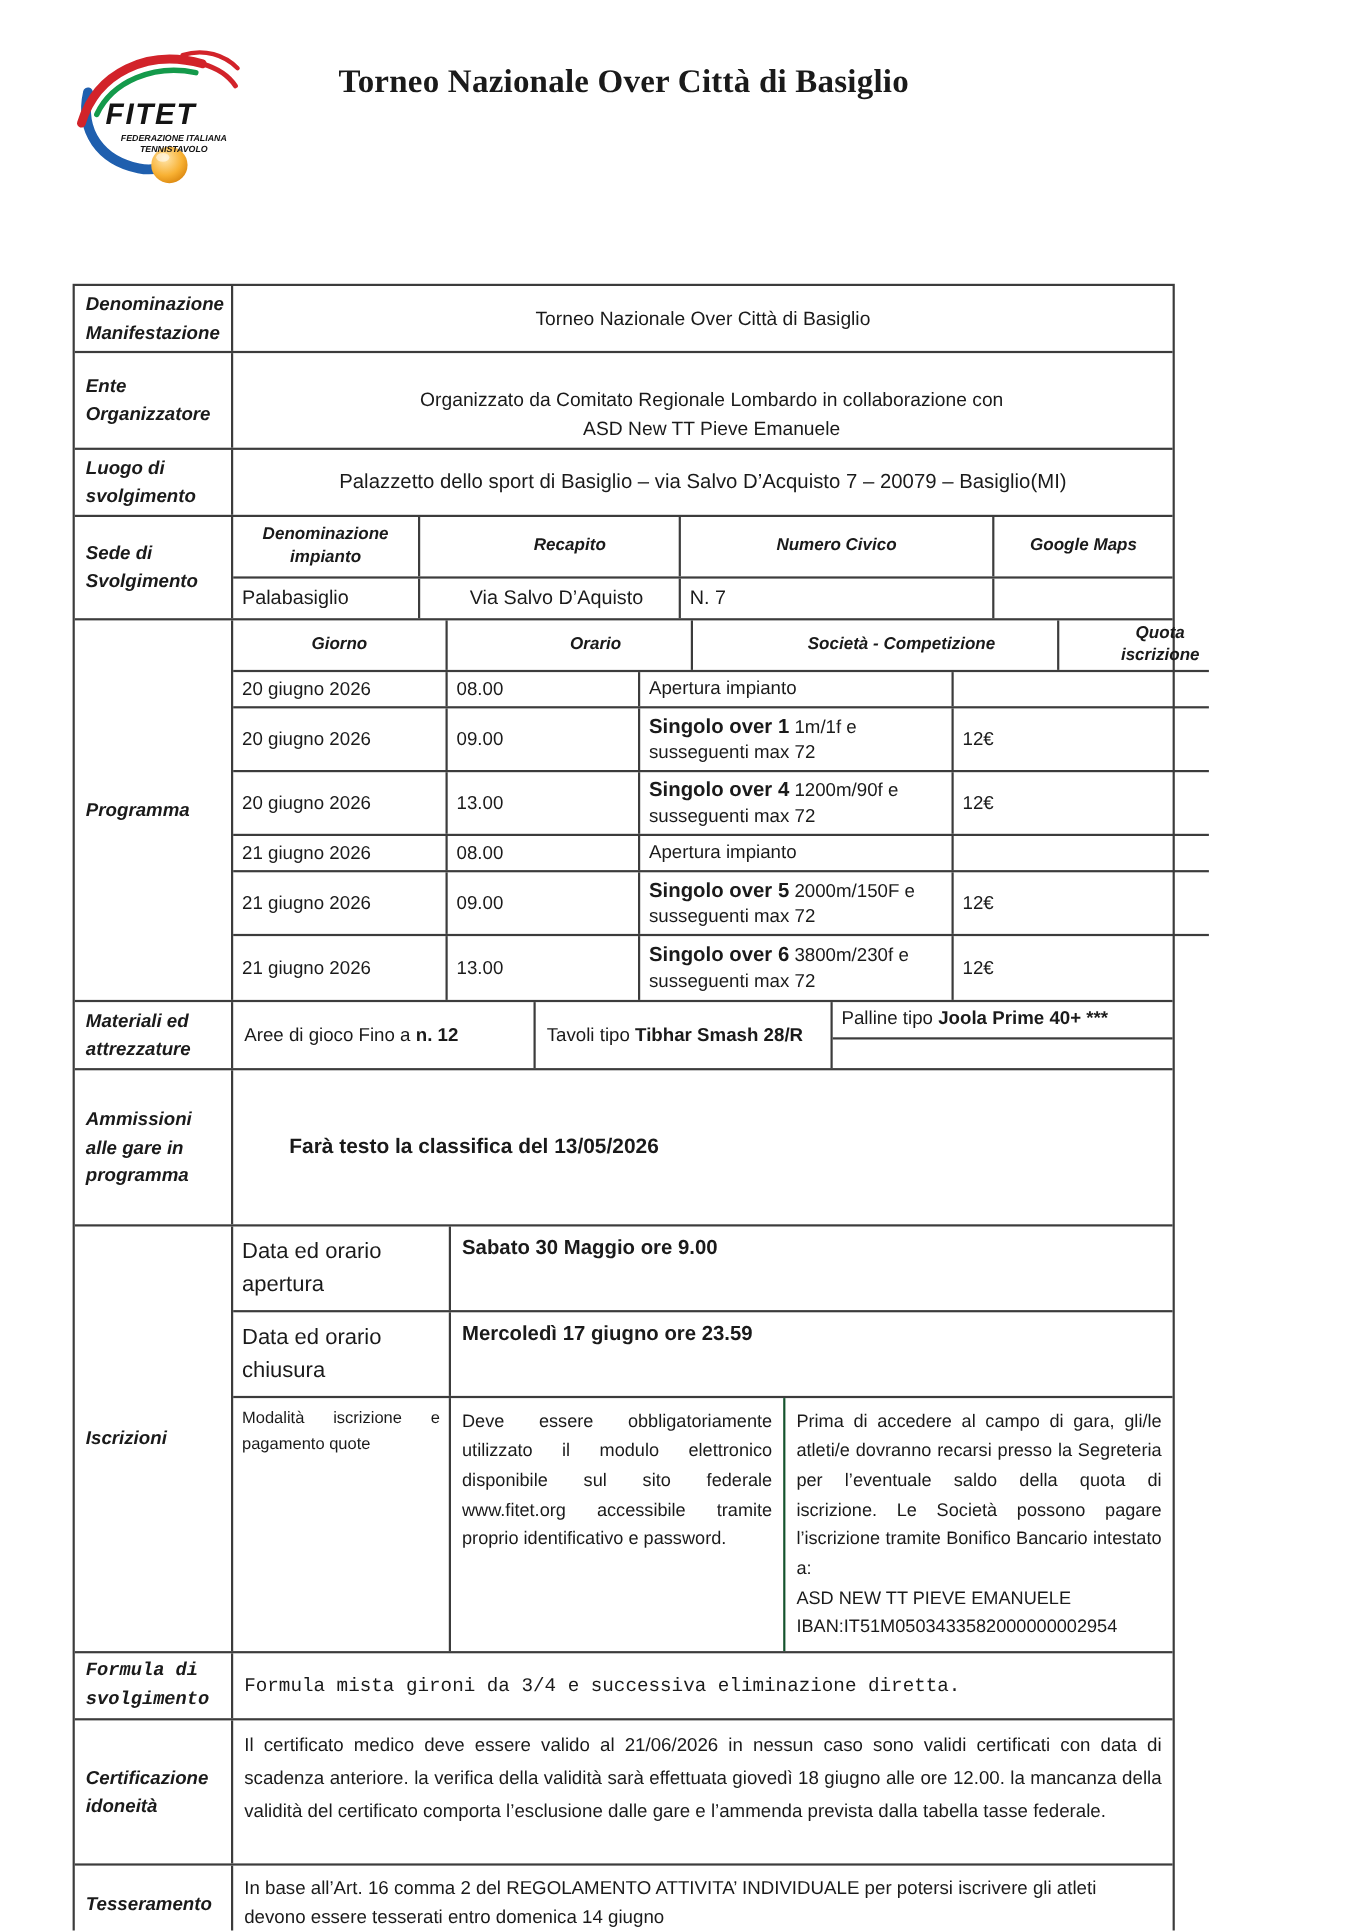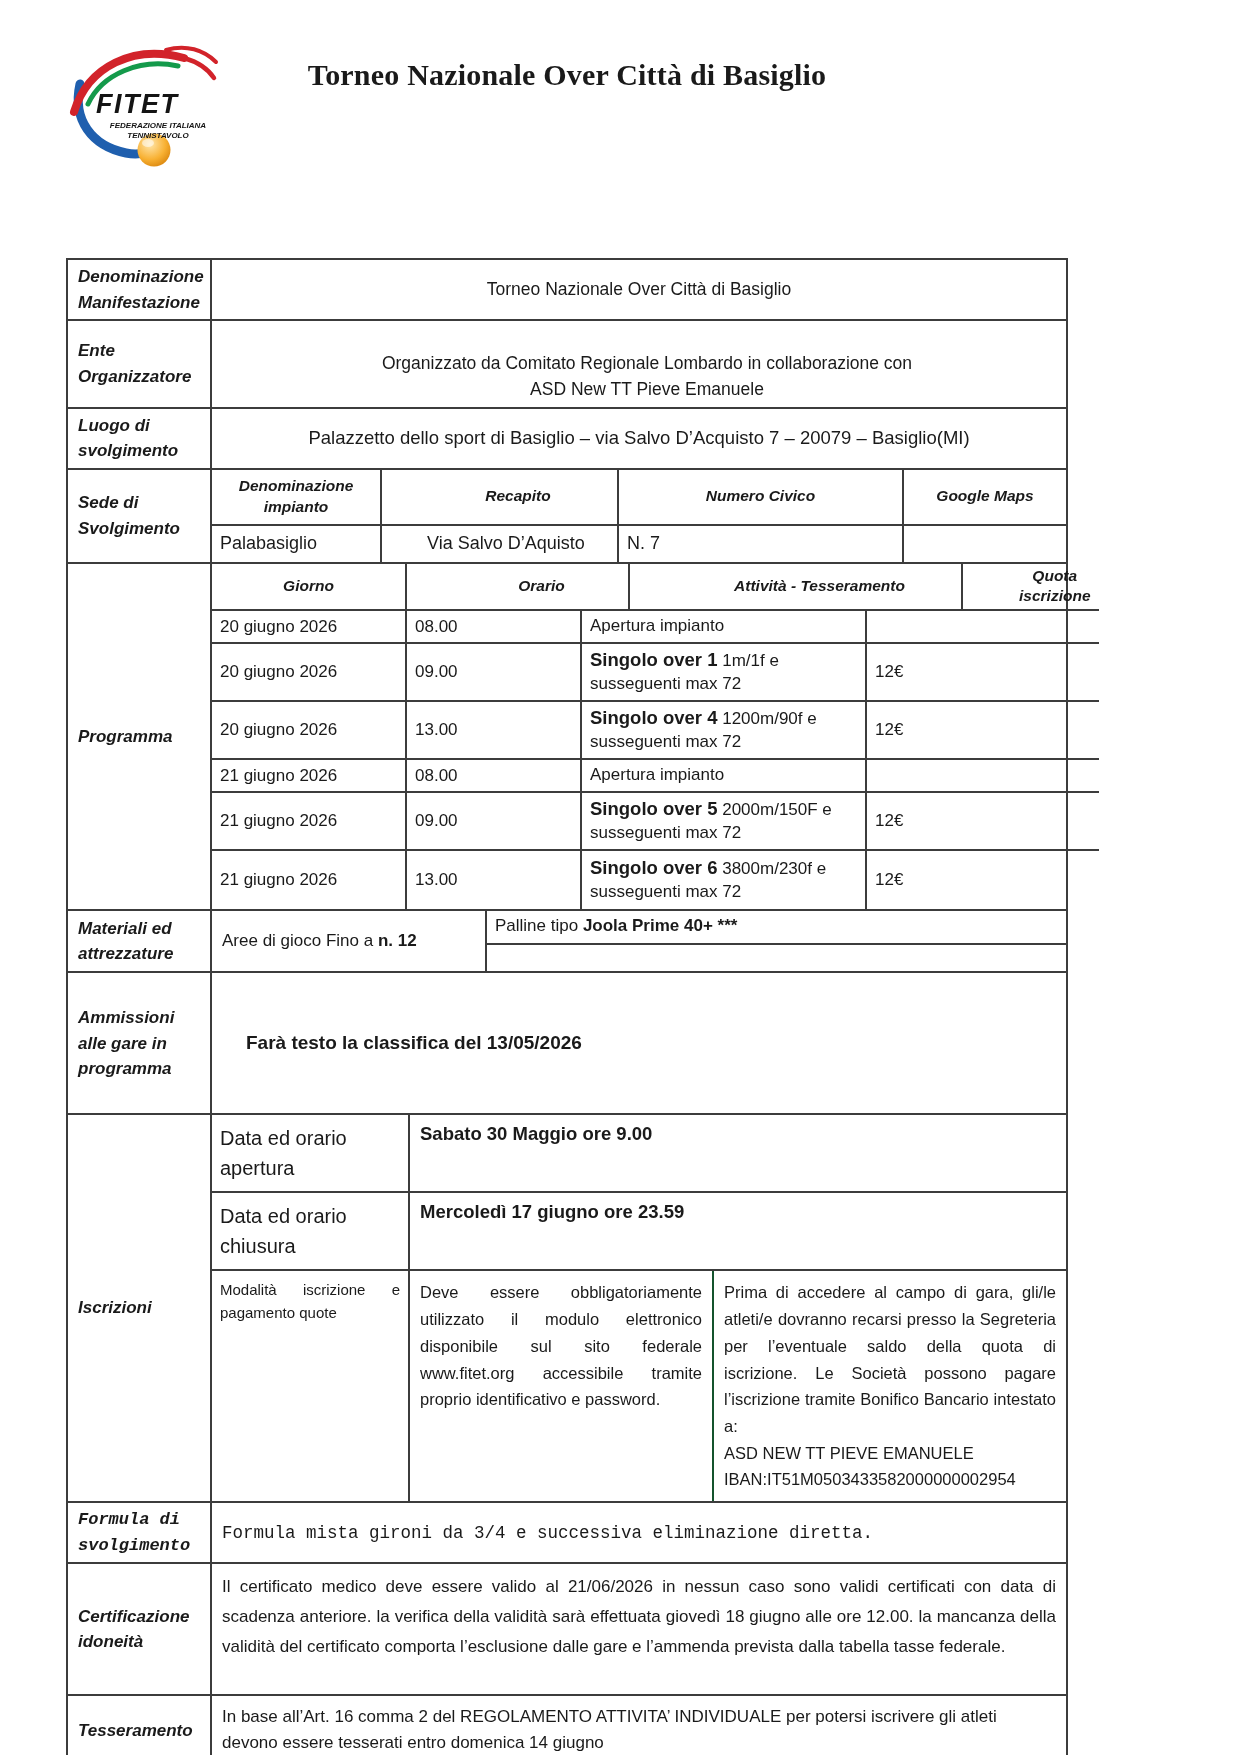--- a/index.html
+++ b/index.html
@@ -45,21 +45,21 @@
   
   .h-denom { min-height:56px; }
   .h-ente  { min-height:64px;gap:16px; }
   .h-luogo { min-height:55px; }
   .sede-head { min-height:56px; }
   .sede-data { min-height:36px; }
   .pr-head  { min-height:28px;gap:48px; }
   .pr-small { min-height:33px; }
   .pr-big   { min-height:58px; }
   .h-mat    { min-height:62px; }
-  .h-amm    { min-height:142px; }
+  .h-amm    { min-height:142px;gap:17px; }
   .isc-r1 { min-height:66px; }
   .isc-r2 { min-height:67px; }
   .isc-r3 { min-height:223px; }
   .h-formula { min-height:58px;font-family:Liberation Mono, monospace; }
   .h-cert { min-height:132px; }
   .h-tess { min-height:55px; }
   
   .sede-c1 { flex:0 0 170px; }
   .sede-c2 { flex:0 0 200px;margin-left:37px; }
   .sede-c3 { flex:0 0 285px; }
@@ -151,21 +151,21 @@
       </div>
     </div>
   </div>
 
   <div class="row">
     <div class="lbl">Programma</div>
     <div class="rest-col">
       <div class="subrow pr-head">
         <div class="c head-cell pr-c1">Giorno</div>
         <div class="c head-cell pr-c2">Orario</div>
-        <div class="c head-cell pr-c3">Attività - Tesseramento</div>
+        <div class="c head-cell pr-c3">Società - Competizione</div>
         <div class="c head-cell pr-c4">Quota iscrizione</div>
       </div>
 
       <div class="subrow pr-small">
         <div class="c pr-c1">20 giugno 2026</div>
         <div class="c pr-c2">08.00</div>
         <div class="c pr-c3">
             <span><span>Apertura impianto</span></span>
           </div>
         <div class="c pr-c4"></div>
@@ -217,20 +217,23 @@
       </div>
     </div>
   </div>
 
   <div class="row h-mat">
     <div class="lbl">Materiali ed attrezzature</div>
     <div class="rest">
       <div class="c mat-c1">
           <span><span>Aree di gioco Fino a </span><span class="b">n. 12</span></span>
         </div>
+      <div class="c mat-c2">
+          <span><span>Tavoli tipo </span><span class="b">Tibhar Smash 28/R</span></span>
+        </div>
       <div class="c mat-c3">
         <div class="mat-c3-top"><span>Palline tipo </span><span class="b">Joola Prime 40+</span><span class="b"> ***</span></div>
         <div class="mat-c3-bot"></div>
       </div>
     </div>
   </div>
 
   <div class="row h-amm">
     <div class="lbl">Ammissioni alle gare in programma</div>
     <div class="amm-val">Farà testo la classifica del 13/05/2026</div>

